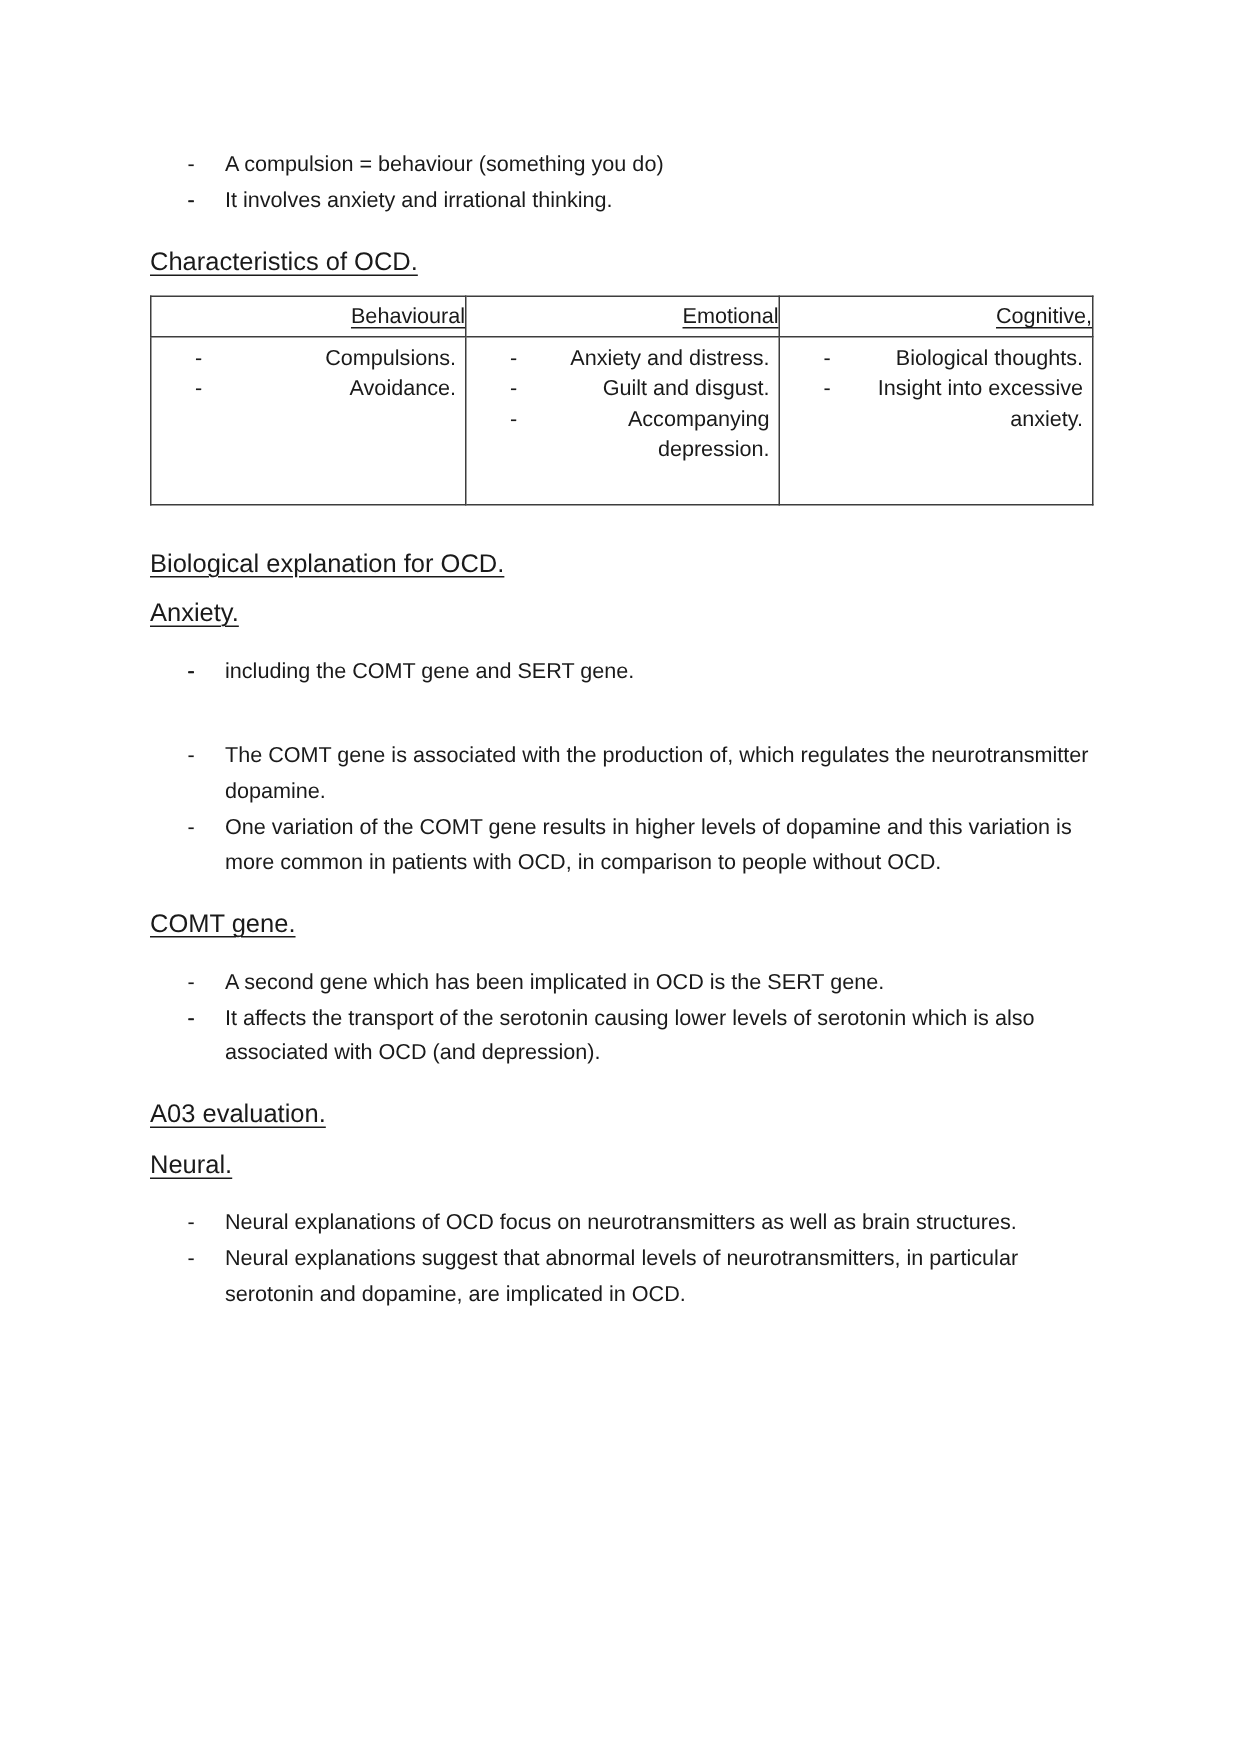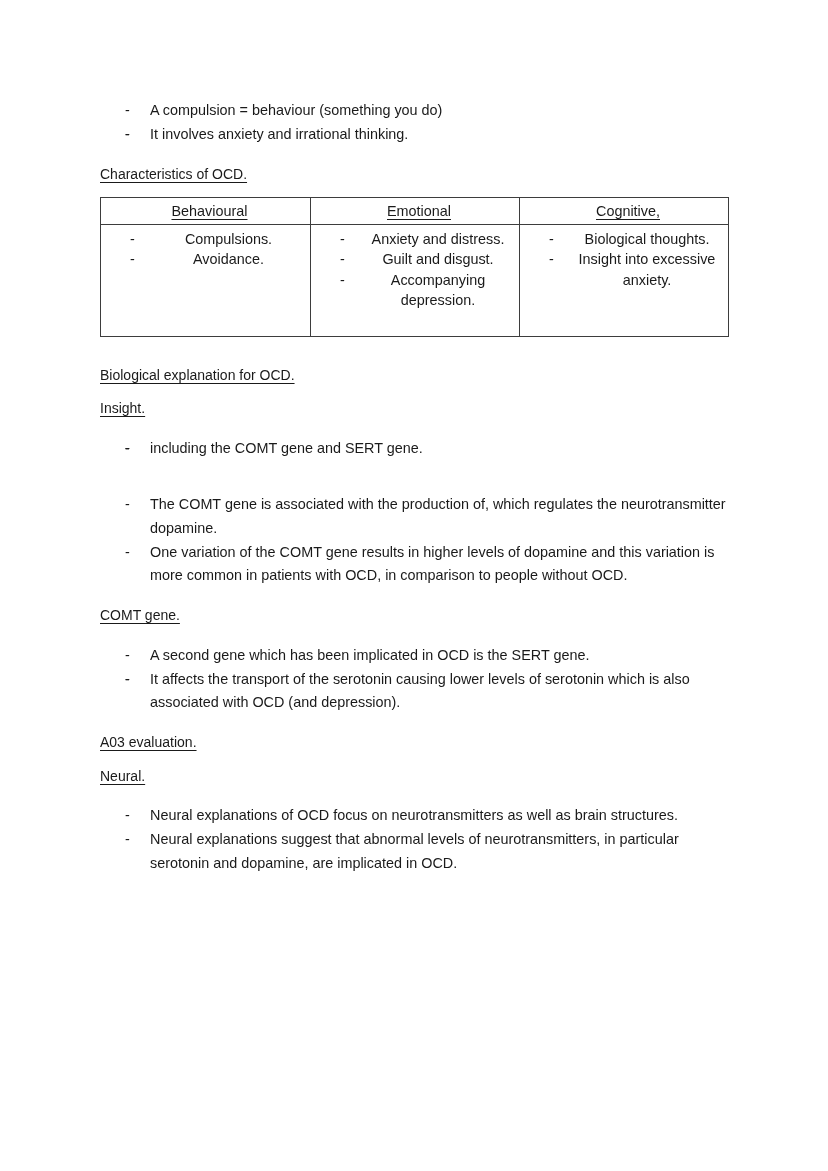--- a/index.html
+++ b/index.html
@@ -48,21 +48,21 @@
     top: 0;
     color: #1a1a1a;
   }
   
   ul.bullets.indented > li {
     padding-left: 50px;
   }
 
   
   .uhead {
-    font-size: 14px;
+    font-size: 17px;
     line-height: 23.5px;
     color: #1a1a1a;
     display: block;
   }
   .uhead span.u {
     text-decoration: underline;
     text-underline-offset: 2.5px;
     text-decoration-thickness: 1px;
   }
 
@@ -79,21 +79,21 @@
     margin: 0;
   }
   table.chars col.c1 { width: 210px; }
   table.chars col.c2 { width: 209px; }
   table.chars col.c3 { width: 209px; }
   table.chars td,
   table.chars th {
     border: 1px solid #3d3d3d;
     padding: 0;
     vertical-align: top;
-    text-align: center;
+    text-align: right;
     font-weight: normal;
   }
   table.chars th.hdr {
     padding: 4px 0 3px 8px;
     font-size: 14.4px;
     line-height: 19px;
   }
   table.chars th.hdr span.u {
     text-decoration: underline;
     text-underline-offset: 2.5px;
@@ -217,21 +217,21 @@
     <div class="gap-lg"></div>
     <div class="gap-xs"></div>
 
     <div class="uhead">
       <span class="u">Biological explanation for OCD.</span>
     </div>
 
     <div class="gap-sm"></div>
 
     <div class="uhead">
-      <span class="u">Insight.</span>
+      <span class="u">Anxiety.</span>
     </div>
 
     <div class="gap-md"></div>
 
     <ul class="bullets indented">
       <li>
         <span class="dash">-</span>
       </li>
       <li>
         <span class="dash">-</span>

